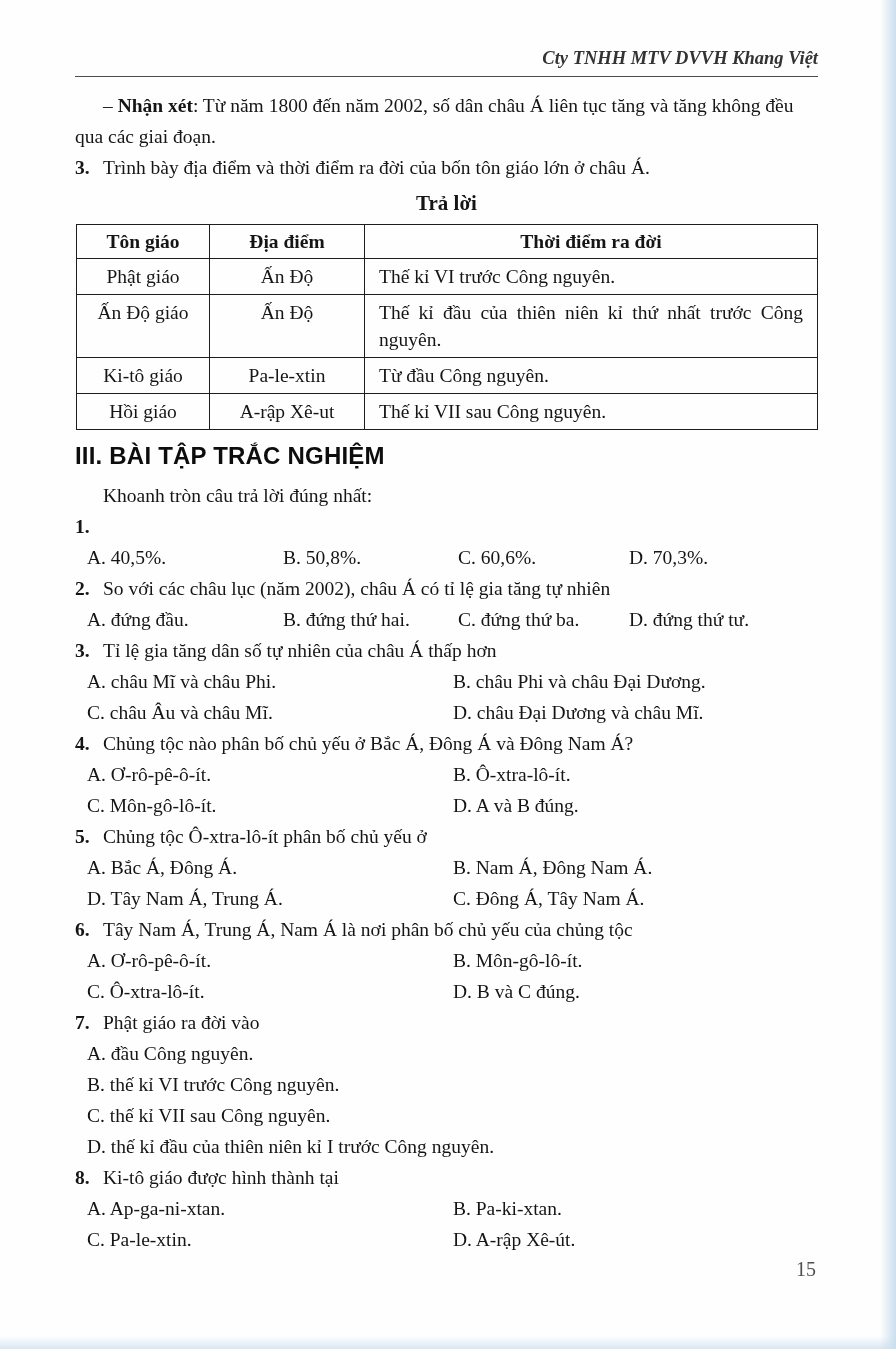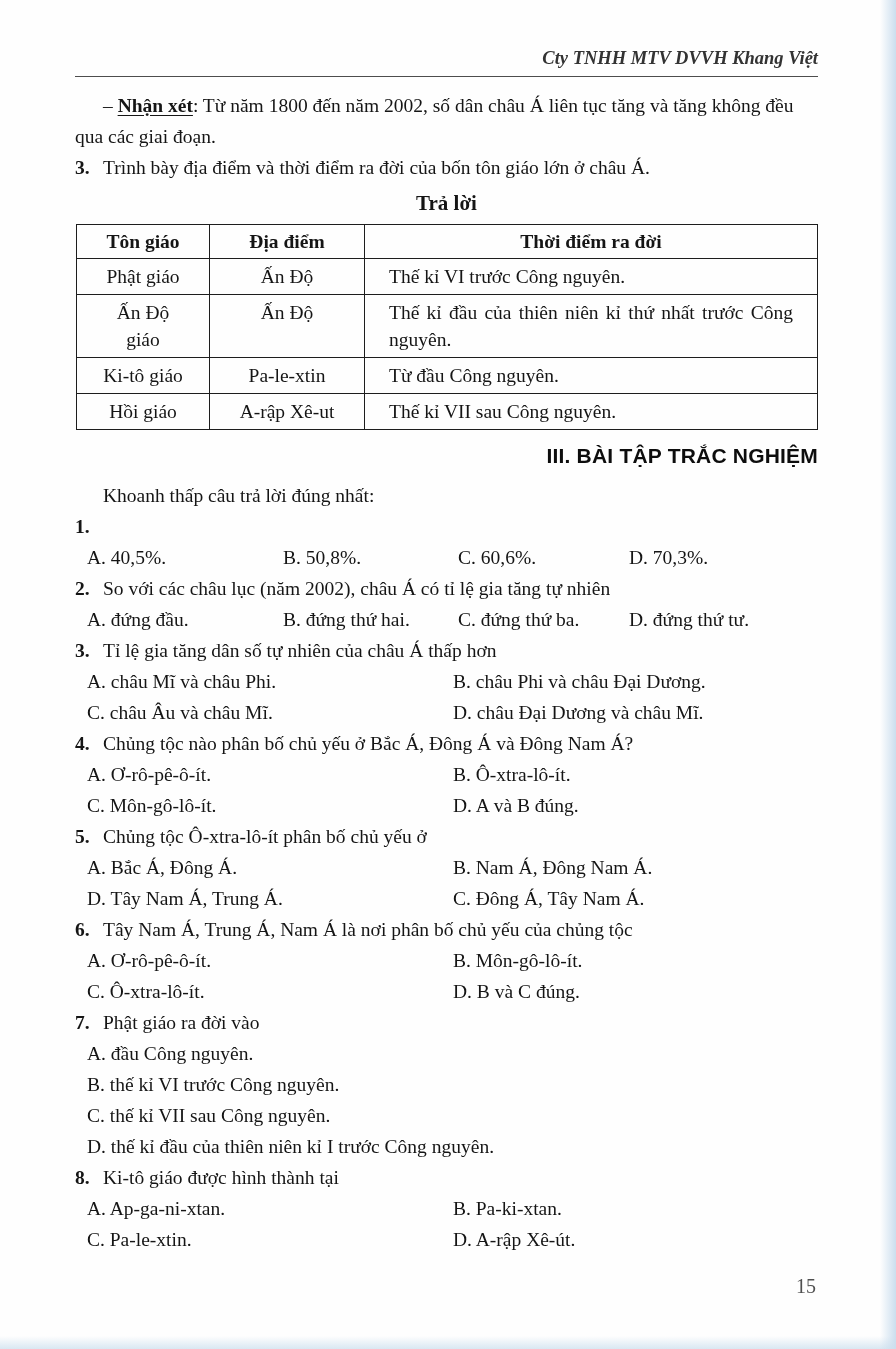--- a/index.html
+++ b/index.html
@@ -30,61 +30,60 @@
     line-height: 24px;
     color: #333333;
     padding-bottom: 6px;
   }
   .rule {
     border-bottom: 1.6px solid #4d4d4d;
     margin-bottom: 13px;
   }
   p { margin: 0; }
   .indent { text-indent: 28px; }
-  .bu { font-weight: bold; text-decoration: underline; text-underline-offset: 3px; }
+  .bu { font-weight: bold; text-underline-offset: 3px; }
   .qline { display: flex; }
   .qnum { flex: 0 0 28px; font-weight: bold; }
   .traloi {
     margin: 5px 0 6px;
     text-align: center;
     font-size: 21px;
     font-weight: bold;
     line-height: 30px;
   }
   table {
     border-collapse: collapse;
     width: 742px;
     margin: 0 0 11px 1px;
     font-size: 19.5px;
   }
   th, td { border: 1.6px solid #1d1d1d; line-height: 27px; }
   th { font-weight: bold; text-align: center; padding: 3px 22px; }
-  td { padding: 4px 24px; vertical-align: top; }
+  td { padding: 4px 14px; vertical-align: top; }
   td.c { text-align: center; }
   td.just { text-align: justify; }
   .section-title {
     margin: 10px 0 9px;
     font-family: "Liberation Sans", "DejaVu Sans", sans-serif;
     font-weight: bold;
-    font-size: 21px;
+    font-size: 24px;
     line-height: 30px;
     letter-spacing: 0.2px;
     color: #0d0d0d;
-    text-align: right;
   }
   .instr { text-indent: 28px; }
   .question { margin: 0; }
   .options { margin-left: 12px; }
   .options.cols-4 { display: grid; grid-template-columns: 196px 175px 171px 1fr; }
   .options.cols-2 { display: grid; grid-template-columns: 366px 1fr; }
   .options.cols-1 .opt { display: block; }
   .opt { white-space: nowrap; }
   .pagenum {
     position: absolute;
-    right: 80px; bottom: 47px;
+    right: 80px; bottom: 64px;
     font-size: 20px;
     color: #4f4f4f;
   }
 </style>
 </head>
 <body>
 
 <div class="page">
 
   <div class="header">
@@ -133,21 +132,21 @@
         <tr>
           <td class="c">Hồi giáo</td>
           <td class="c">A-rập Xê-ut</td>
           <td class="just">Thế kỉ VII sau Công nguyên.</td>
         </tr>
       </tbody>
   </table>
 
   <div class="section-title">III. BÀI TẬP TRẮC NGHIỆM</div>
 
-  <p class="instr">Khoanh thấp câu trả lời đúng nhất:</p>
+  <p class="instr">Khoanh tròn câu trả lời đúng nhất:</p>
 
   <div class="questions">
       <div class="question">
         <p class="qline">
           <span class="qnum">1.</span>
         </p>
         <div class="options cols-4">
           <span class="opt"><span>A.</span> <span>40,5%.</span></span>
           <span class="opt"><span>B.</span> <span>50,8%.</span></span>
           <span class="opt"><span>C.</span> <span>60,6%.</span></span>

